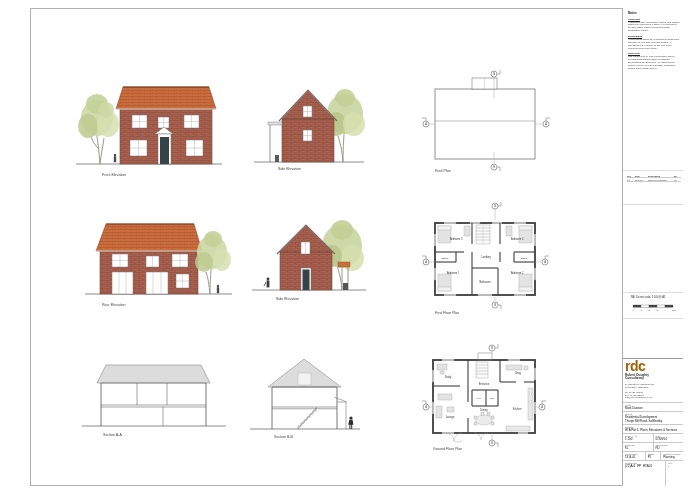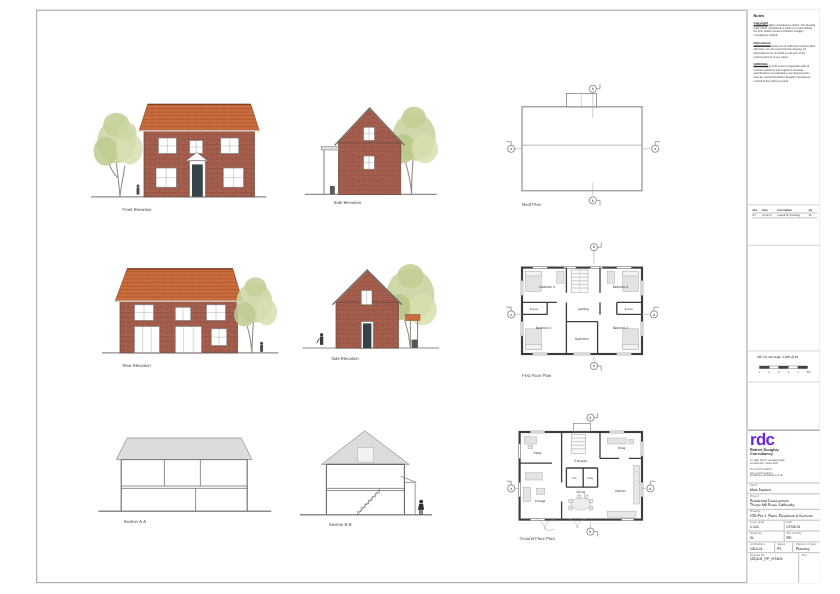--- a/index.html
+++ b/index.html
@@ -28,21 +28,21 @@
   .scalebar{position:absolute;left:8px;top:295px;}
   
   .tb{position:absolute;left:0;top:350px;width:60px;height:128px;border-top:1px solid #999;
       box-sizing:border-box;display:flex;flex-direction:column;background:#fff;}
   .tb-row{border-bottom:1px solid #c9c9c9;padding:1px 2px;box-sizing:border-box;}
   .tb-cols{display:flex;}
   .tb-cols > div{flex:1;padding:1px 2px;box-sizing:border-box;}
   .tb-cols > div + div{border-left:1px solid #c9c9c9;}
   .tb-label{font-size:2.3px;color:#666;}
   .tb-value{font-size:2.9px;color:#111;}
-  .tb-logo{font-size:14px;font-weight:bold;color:#6d28d9;line-height:0.9;letter-spacing:-0.5px;}
+  .tb-logo{font-size:14px;font-weight:bold;color:#a16207;line-height:0.9;letter-spacing:-0.5px;}
   .tb-company{font-size:3.2px;font-weight:bold;color:#2e2e2e;line-height:1.15;margin-top:1px;}
   .tb-address{font-size:2.2px;color:#444;margin-top:2px;line-height:1.3;}
   .tb-contact{font-size:2.2px;color:#444;margin-top:2px;line-height:1.3;}
   .tb-dno{font-size:3.1px;color:#111;}
 </style>
 </head>
 <body>
 
 <div class="page">
   <div class="border-frame"></div>

